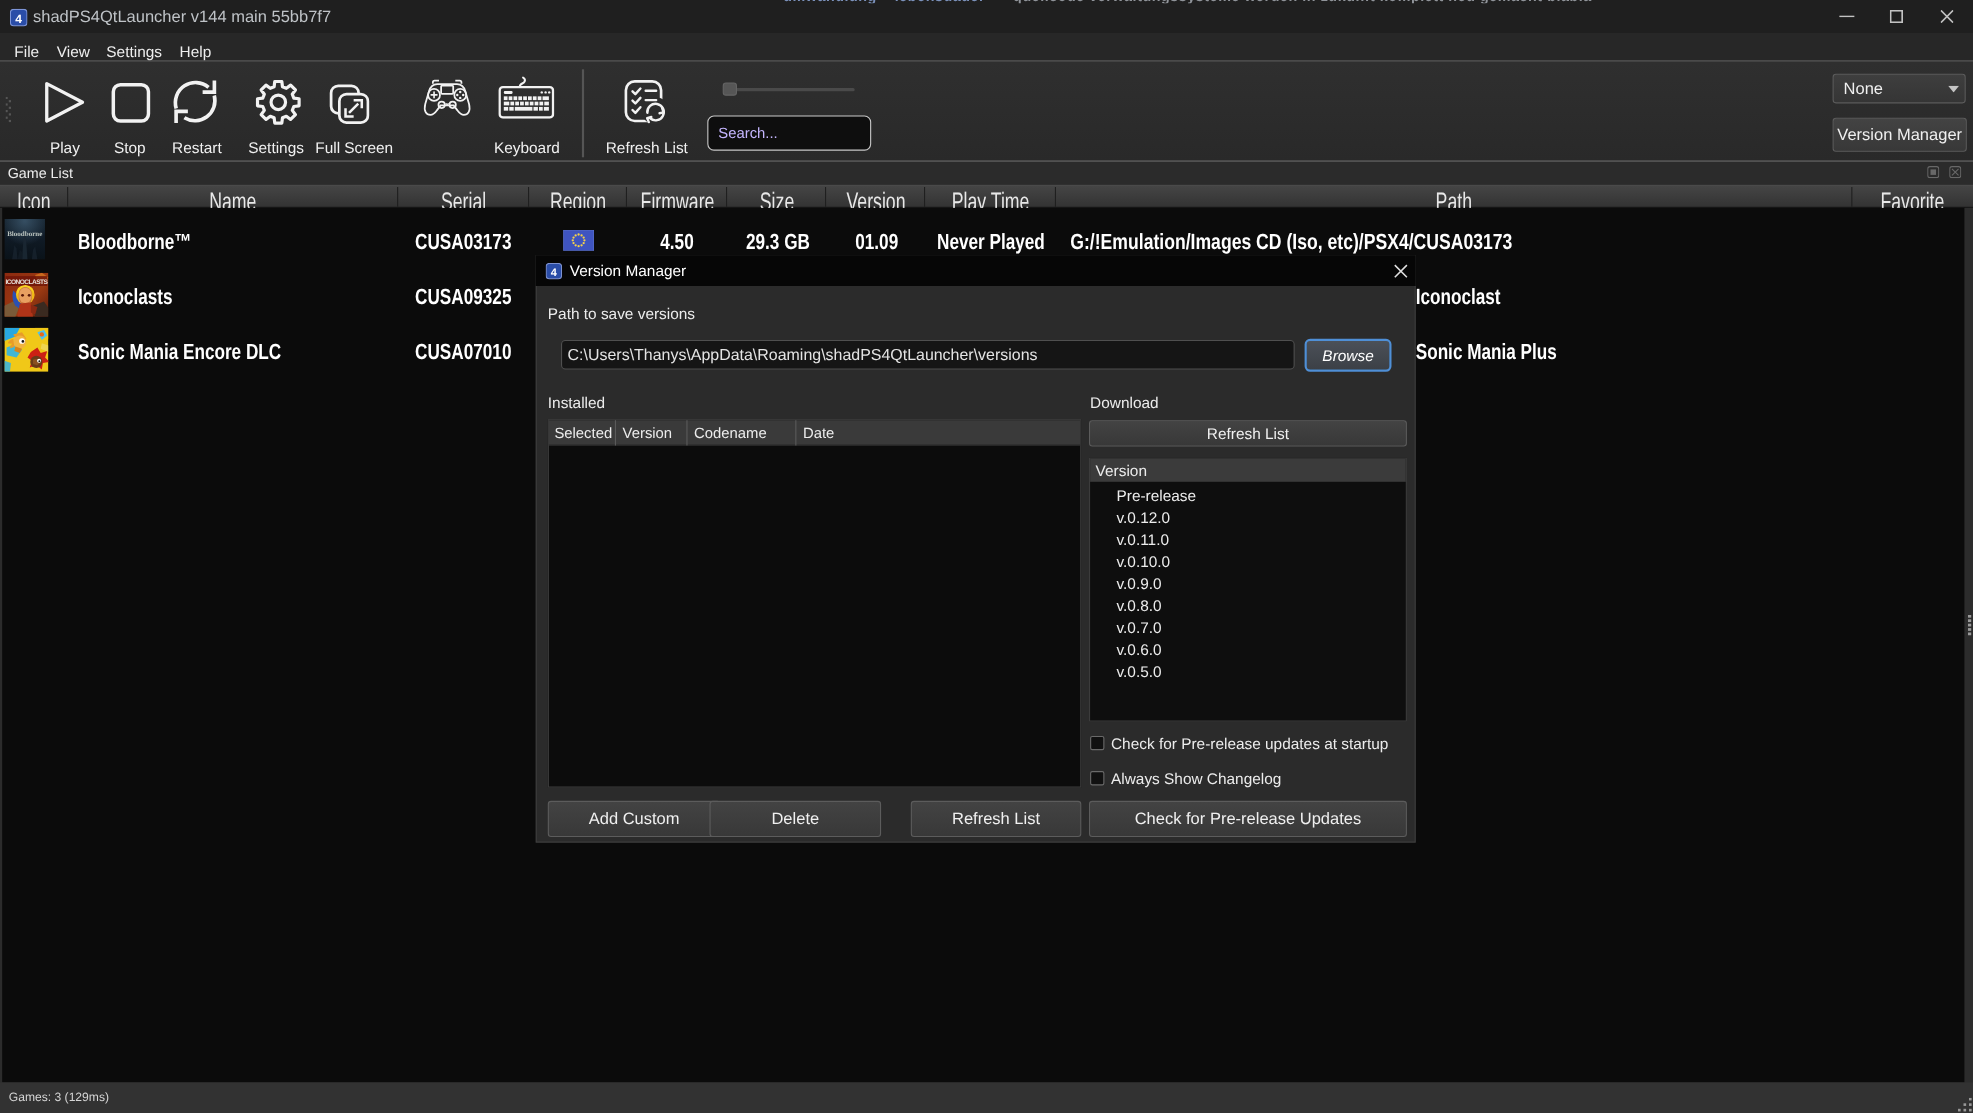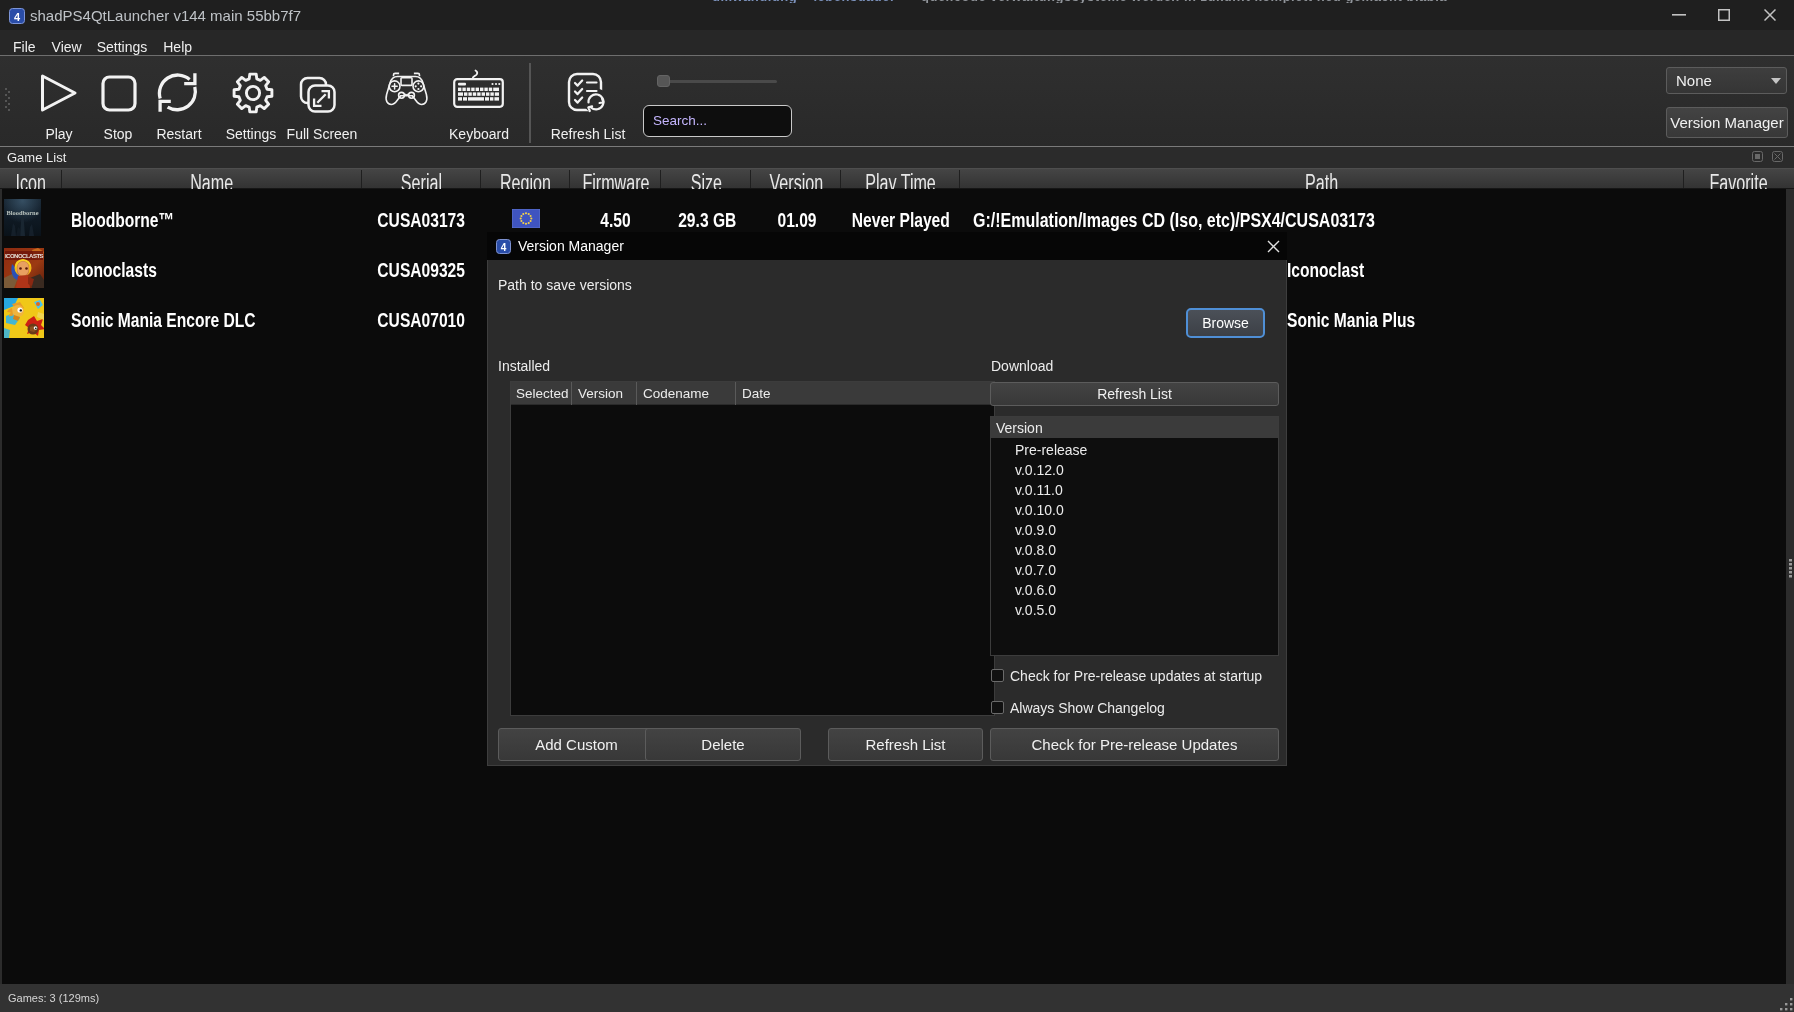--- a/index.html
+++ b/index.html
@@ -410,26 +410,27 @@
     <svg class="abs" style="left:8px;top:6px;" width="15" height="15" viewBox="0 0 15 15">
       <rect x="0.5" y="0.5" width="14" height="14" rx="3" fill="#2a4da8" stroke="#7d91cf" stroke-width="1"></rect>
       <text x="7.5" y="11.5" font-family="Liberation Sans" font-size="10" font-weight="bold" fill="#ffffff" text-anchor="middle">4</text>
     </svg>
     <div class="abs" style="left:30px;top:-1px;height:28px;line-height:28px;font-size:14px;color:#ffffff;">Version Manager</div>
     <svg class="abs" style="left:779px;top:7px;" width="13" height="13">
         <path d="M1 1 L12 12 M12 1 L1 12" stroke="#e0e0e0" stroke-width="1.4"></path>
       </svg>
 
     <div class="abs" style="left:10px;top:44px;">Path to save versions</div>
-    <div class="abs ctr" style="left:698px;top:75px;width:79px;height:30px;background:linear-gradient(#4b5058,#3c4046);border:2px solid #4f8fd6;border-radius:5px;color:#ffffff;">Browse</div>
+    <div class="abs vc" style="left:22px;top:76px;width:667px;height:27px;background:#151515;border:1px solid #4f4f4f;border-radius:4px;padding-left:5px;color:#e4e4e4;font-size:14.5px;">C:\Users\Thanys\AppData\Roaming\shadPS4QtLauncher\versions</div>
+    <div class="abs ctr" style="left:698px;top:75px;width:79px;height:30px;background:linear-gradient(#4b5058,#3c4046);border:2px solid #4f8fd6;border-radius:5px;color:#ffffff;font-style:italic;">Browse</div>
 
     <div class="abs" style="left:10px;top:125px;">Installed</div>
     <div class="abs" style="left:503px;top:125px;">Download</div>
 
-    <div class="abs" style="left:10px;top:148px;width:485px;height:335px;border:1px solid #3c3c3c;background:#0c0c0c;margin-left:12px;">
+    <div class="abs" style="left:10px;top:148px;width:485px;height:335px;border:1px solid #3c3c3c;background:#0c0c0c;">
       <div class="abs" style="left:0;top:0;width:483px;height:23px;background:#3a3a3a;border-bottom:1px solid #2a2a2a;font-size:13.5px;">
         <div class="abs vc" style="left:0;top:0;width:61px;height:23px;padding-left:5px;border-right:1px solid #5a5a5a;">Selected</div>
         <div class="abs vc" style="left:62px;top:0;width:64px;height:23px;padding-left:5px;border-right:1px solid #5a5a5a;">Version</div>
         <div class="abs vc" style="left:127px;top:0;width:98px;height:23px;padding-left:5px;border-right:1px solid #5a5a5a;">Codename</div>
         <div class="abs vc" style="left:226px;top:0;width:257px;height:23px;padding-left:5px;">Date</div>
       </div>
     </div>
 
     <div class="abs btn ctr" style="left:502px;top:149px;width:289px;height:24px;">Refresh List</div>
     <div class="abs" style="left:502px;top:183px;width:289px;height:240px;background:#0e0e0e;border:1px solid #3c3c3c;">

